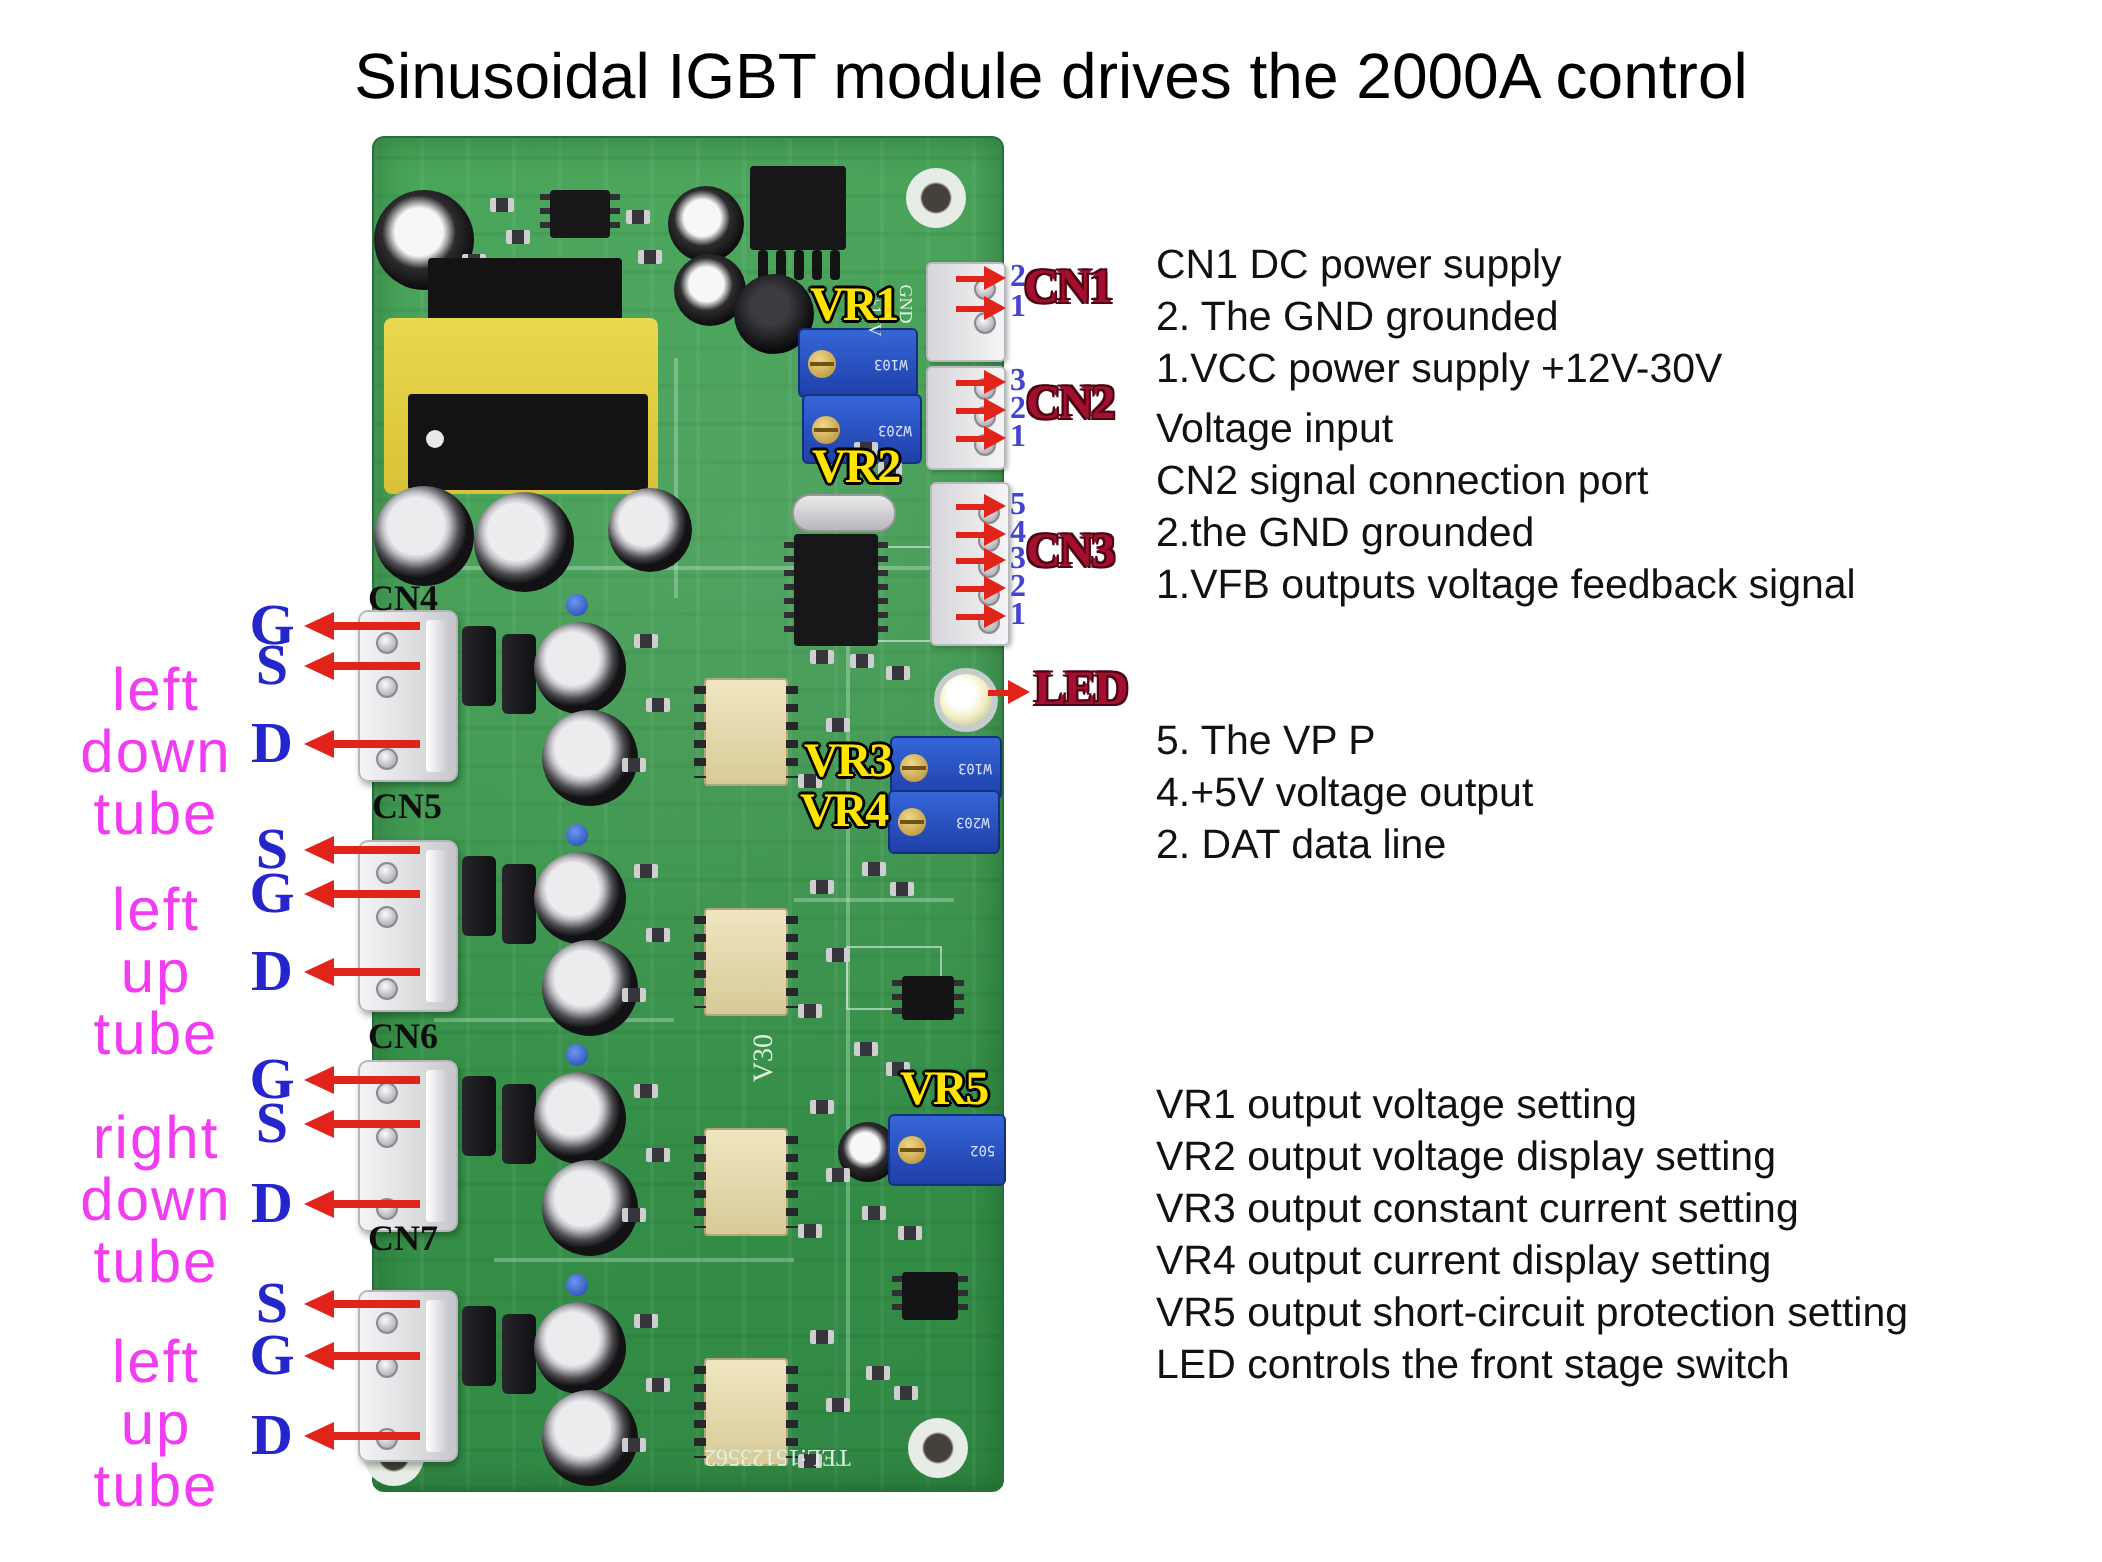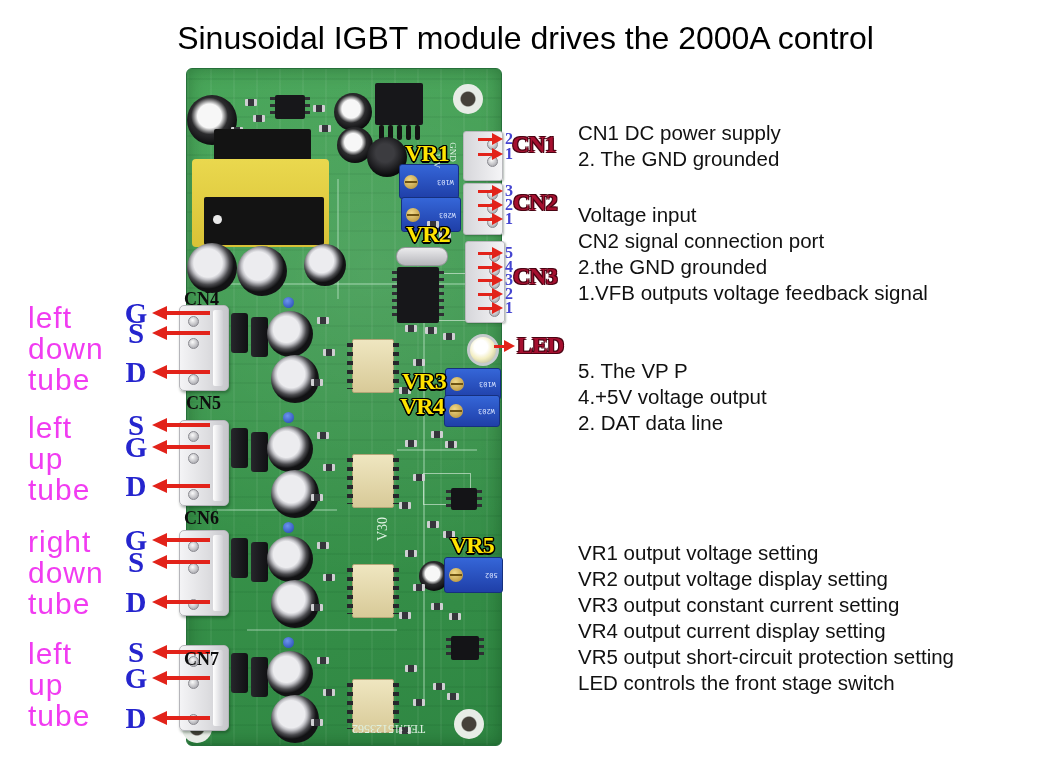--- a/index.html
+++ b/index.html
@@ -60,22 +60,22 @@
   .trans{position:absolute;background:linear-gradient(90deg,#26262b,#101013);border-radius:3px;}
   .smd{position:absolute;width:12px;height:7px;border-radius:1px;
     background:linear-gradient(90deg,#cfcfd2 0 3px,#35353b 3px calc(100% - 3px),#cfcfd2 calc(100% - 3px));}
   .bead{position:absolute;border-radius:50%;background:radial-gradient(circle at 40% 35%,#6d95ef,#1f44ad);}
   .led{position:absolute;width:26px;height:26px;border-radius:50%;border:3px solid #c6cbcd;
     background:radial-gradient(circle at 42% 38%, #ffffff 0 30%, #f3eec2 55%, #c6c6a4 80%, #97978a);}
   .so8{position:absolute;background:#141417;border-radius:2px;}
   .silk{position:absolute;color:#dff2e2;font-family:"Liberation Serif",serif;}
   
   .anno{position:absolute;inset:0;z-index:5;}
-  .word-group{position:absolute;width:100px;font-size:30px;line-height:31px;
-      color:#F13CF1;letter-spacing:1px;}
+  .word-group{position:absolute;width:100px;text-align:center;font-size:30px;line-height:31px;
+      color:#F13CF1;letter-spacing:1px;margin-top:28px;}
   .pin-letter{position:absolute;left:121px;width:30px;text-align:center;font-family:"Liberation Serif",serif;
       font-weight:bold;font-size:29px;line-height:34px;color:#2525CE;}
   .board-cn{position:absolute;font-family:"Liberation Serif",serif;font-weight:bold;
       font-size:18px;color:#0d0d0d;z-index:6;}
   .red-label{position:absolute;font-family:"Liberation Serif",serif;font-weight:bold;font-size:24px;
       letter-spacing:-1px;color:#A50F2F;z-index:6;
       text-shadow:1px 1px 0 #4a0413,-1px -1px 0 #4a0413,1px -1px 0 #4a0413,-1px 1px 0 #4a0413;}
   .pin-num{position:absolute;left:502px;width:14px;text-align:center;font-family:"Liberation Serif",serif;
       font-weight:bold;font-size:16px;line-height:20px;color:#4444D0;z-index:6;}
   .vr-label{position:absolute;font-family:"Liberation Serif",serif;font-weight:bold;font-size:24px;
@@ -350,21 +350,21 @@
       <div>left</div>
       <div>up</div>
       <div>tube</div>
     </div>
     <div class="pin-letter" style="top:635px;">S</div>
     <div class="pin-letter" style="top:661px;">G</div>
     <div class="pin-letter" style="top:701px;">D</div>
     <div class="arrL" style="left:152px;top:645px;width:58px;"></div>
     <div class="arrL" style="left:152px;top:671px;width:58px;"></div>
     <div class="arrL" style="left:152px;top:711px;width:58px;"></div>
-    <div class="board-cn" style="left:184px;top:609px;margin-top:40px;">CN7</div>
+    <div class="board-cn" style="left:184px;top:609px;">CN7</div>
 
     <div class="arrR" style="left:478px;top:133px;width:25px;"></div>
     <div class="arrR" style="left:478px;top:148px;width:25px;"></div>
     <div class="pin-num" style="top:129px;">2</div>
     <div class="pin-num" style="top:144px;">1</div>
     <div class="red-label" style="left:512px;top:131px;">CN1</div>
 
     <div class="arrR" style="left:478px;top:185px;width:25px;"></div>
     <div class="arrR" style="left:478px;top:199px;width:25px;"></div>
     <div class="arrR" style="left:478px;top:213px;width:25px;"></div>
@@ -392,20 +392,21 @@
     <div class="vr-label" style="left:406px;top:221px;">VR2</div>
     <div class="vr-label" style="left:402px;top:368px;">VR3</div>
     <div class="vr-label" style="left:400px;top:393px;">VR4</div>
     <div class="vr-label" style="left:450px;top:532px;">VR5</div>
   </div>
 
   <div>
     <div class="rp-block" style="top:99px;margin-top:21px;">
       <div>CN1 DC power supply</div>
       <div>2. The GND grounded</div>
+      <div>1.VCC power supply +12V-30V</div>
     </div>
     <div class="rp-block" style="top:202px;">
       <div>Voltage input</div>
       <div>CN2 signal connection port</div>
       <div>2.the GND grounded</div>
       <div>1.VFB outputs voltage feedback signal</div>
     </div>
     <div class="rp-block" style="top:358px;">
       <div>5. The VP P</div>
       <div>4.+5V voltage output</div>

